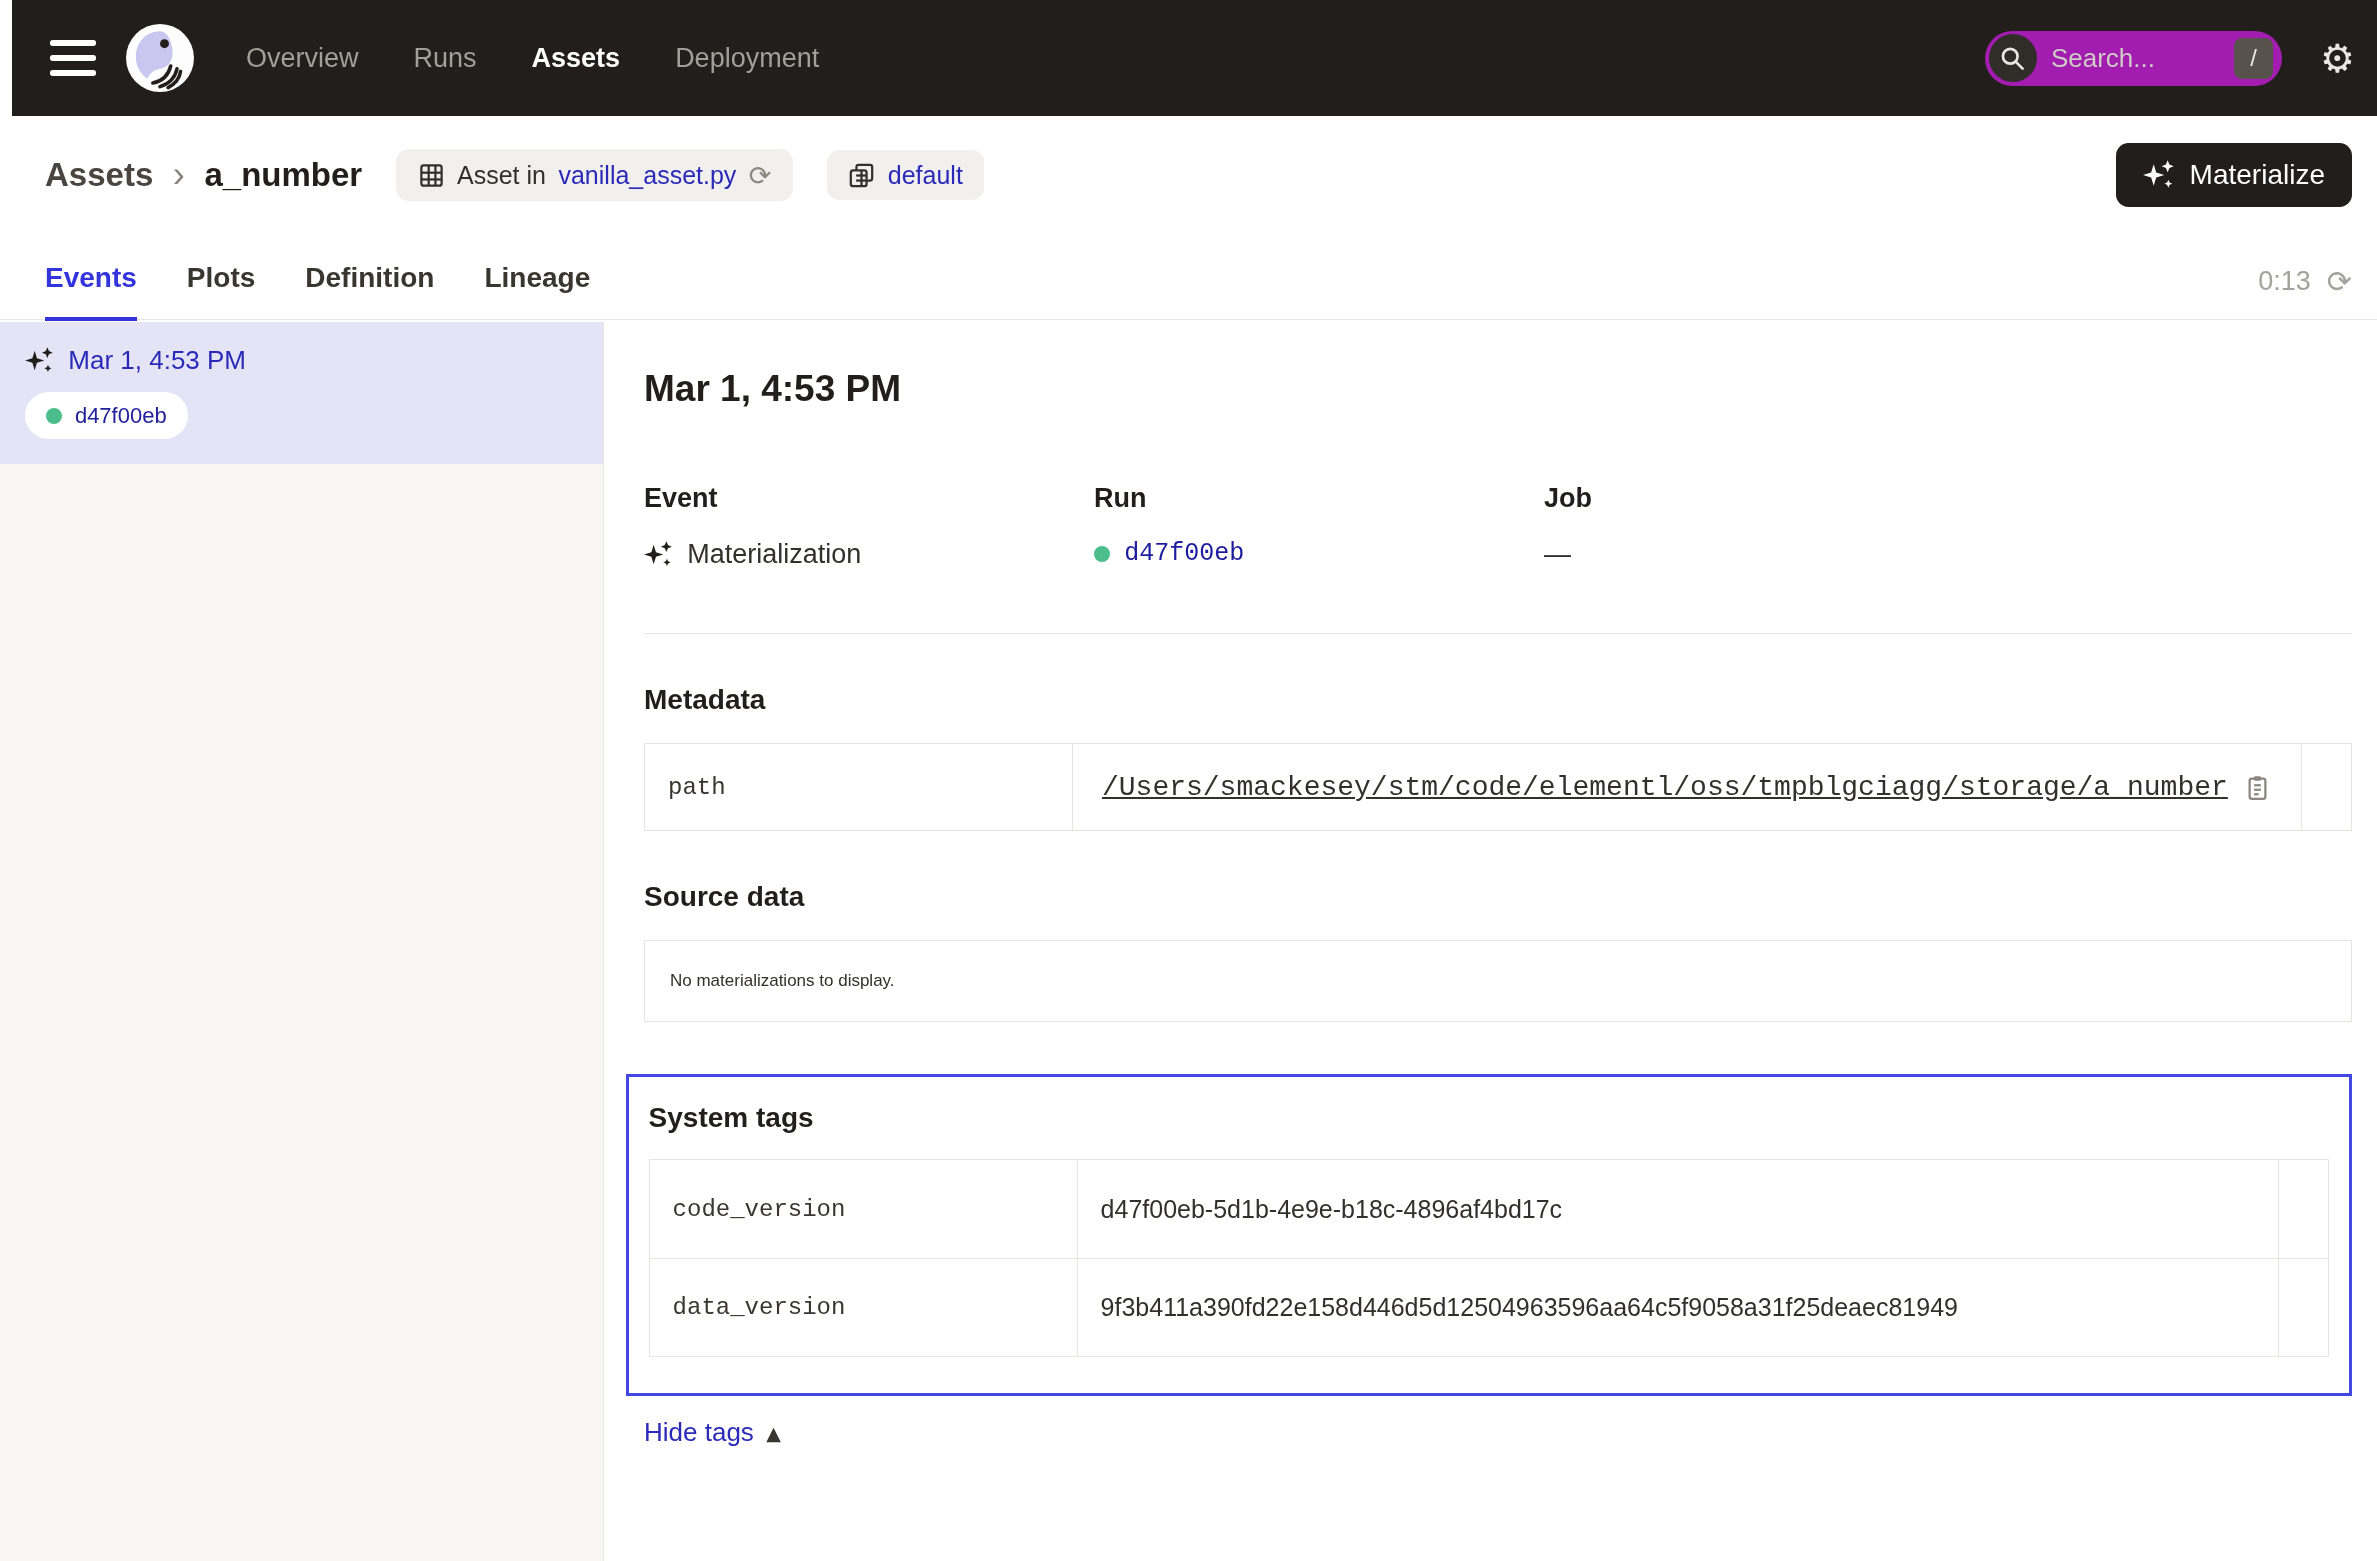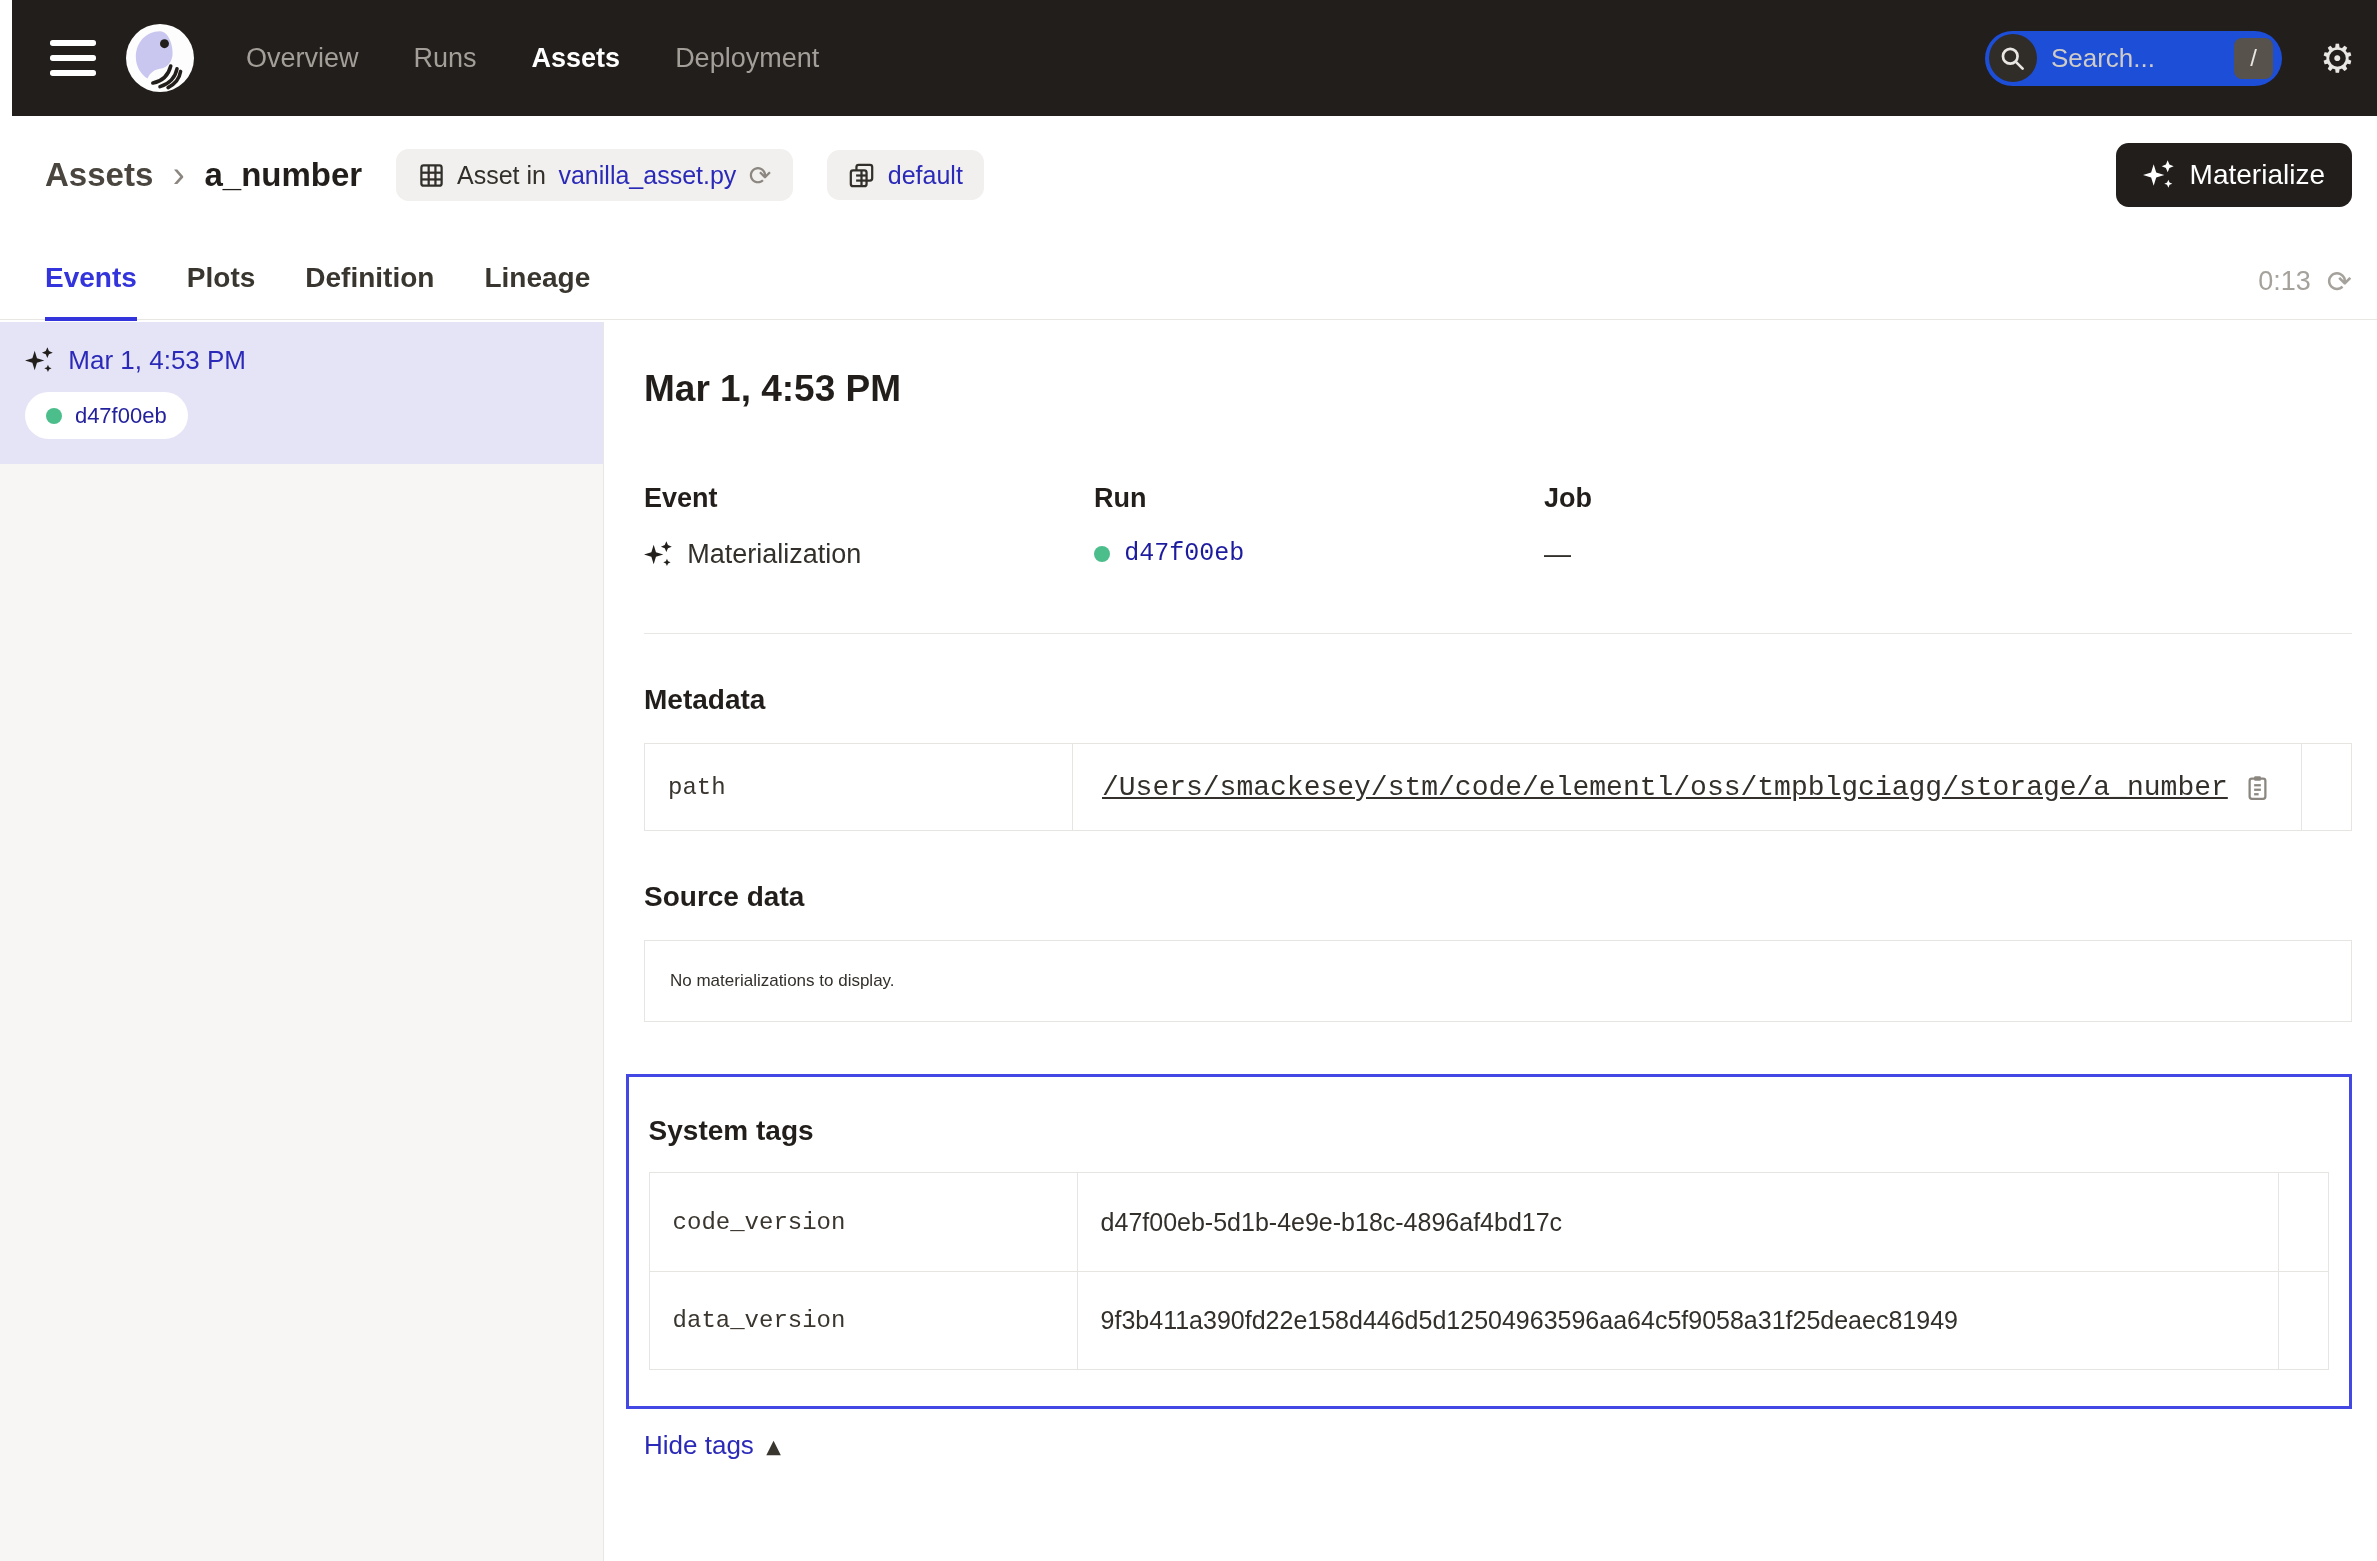--- a/index.html
+++ b/index.html
@@ -19,21 +19,21 @@
     background: #221E1B; display: flex; align-items: center; padding: 0 34px 0 38px;
   }
   .hamburger { width: 46px; height: 36px; display: flex; flex-direction: column; justify-content: space-between; cursor: pointer; }
   .hamburger span { display: block; height: 6.3px; background: #fff; border-radius: 2.7px; }
   .logo-wrap { margin-left: 30px; width: 68px; height: 68px; }
   .nav { display: flex; gap: 55px; margin-left: 52px; }
   .nav-item { font-size: 27px; font-weight: 500; color: #A39E98; cursor: pointer; }
   .nav-item.active { color: #ffffff; font-weight: 700; }
   .topbar-right { margin-left: auto; display: flex; align-items: center; }
   .searchbox {
-    width: 297px; height: 55px; background: #1d4ed8; border-radius: 28px;
+    width: 297px; height: 55px; background: #a21caf; border-radius: 28px;
     display: flex; align-items: center; padding: 0 9px 0 3.6px; position: relative;
   }
   .search-icon-circle { width: 48px; height: 48px; border-radius: 50%; background: #302C28; display: flex; align-items: center; justify-content: center; }
   .search-input {
     flex: 1; background: transparent; border: none; outline: none;
     color: #D8D5D1; font-size: 26px; padding-left: 14.3px; width: 134px;
     font-family: "Liberation Sans", sans-serif;
   }
   .search-input::placeholder { color: #CFCBC6; opacity: 1; }
   .slash-badge {
@@ -105,21 +105,21 @@
   .kv-key { display: flex; align-items: center; padding: 0 23px; font-size: 24px; color: #3A362F; }
   .kv-val { display: flex; align-items: center; gap: 16px; padding: 0 23px; border-left: 1.8px solid #E7E5E2; font-size: 25px; color: #33302B; }
   .kv-action { border-left: 1.8px solid #E7E5E2; }
   .path-link { font-size: 28px; color: #33302B; text-decoration: underline; cursor: pointer; margin-left: 6px; }
   .copy-icon { cursor: pointer; flex: none; }
   .empty-box { margin-top: 27px; border: 1.8px solid #E7E5E2; padding: 30px 25px; font-size: 17px; color: #33302B; }
   .tags-section {
     margin-top: 52px; margin-left: -18px; border: 3.6px solid #4347E3;
     padding: 25px 19.6px 36px 19.6px; background: #ffffff;
   }
-  .tags-section .section-heading { margin-top: 13px; }
+  .tags-section .section-heading { margin-top: 0; }
   .tags-table-wrap { margin-top: 25px; }
   .tags-row { min-height: 98px; }
   .hide-tags { display: inline-flex; align-items: center; gap: 12.5px; margin-top: 21.4px; cursor: pointer; }
   .hide-tags-label { font-size: 26px; color: #2B2AB8; }
   .caret-up { font-size: 19px; color: #39352F; font-family: "DejaVu Sans", sans-serif; }
 
   .sparkle svg { display: block; }
 </style>
 </head>
 <body>

